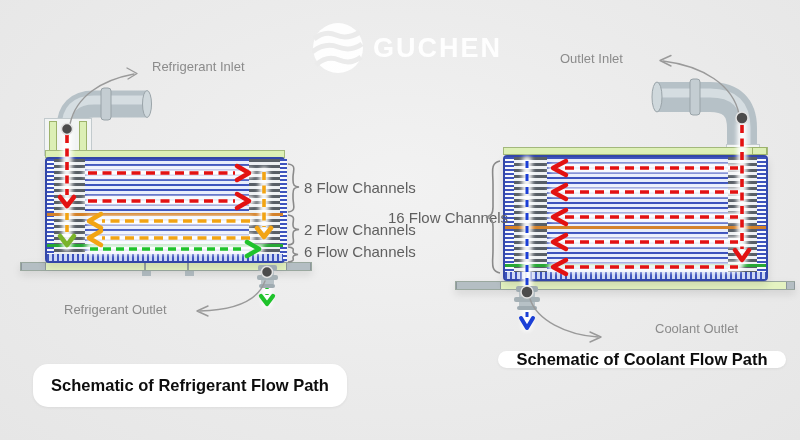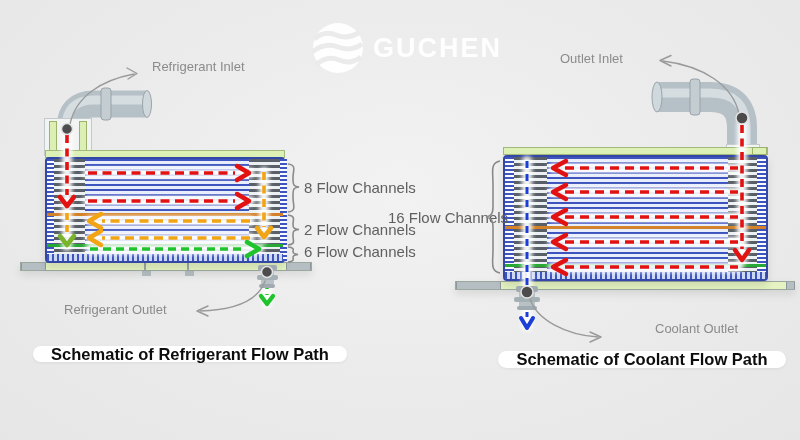--- a/index.html
+++ b/index.html
@@ -118,21 +118,21 @@
   <div class="anno" style="left:152px;top:59px;">Refrigerant Inlet</div>
   <div class="anno" style="left:64px;top:302px;">Refrigerant Outlet</div>
   <div class="anno" style="left:560px;top:51px;">Outlet Inlet</div>
   <div class="anno" style="left:620px;top:321px;margin-left:35px;">Coolant Outlet</div>
 
   <div class="chan" style="left:304px;top:179px;">8 Flow Channels</div>
   <div class="chan" style="left:304px;top:221px;">2 Flow Channels</div>
   <div class="chan" style="left:304px;top:243px;">6 Flow Channels</div>
   <div class="chan" style="left:388px;top:209px;">16 Flow Channels</div>
 
-  <div class="caption" style="left:33px;top:346px;width:314px;height:16px;">
+  <div class="caption" style="left:33px;top:364px;width:314px;height:43px;">
     <span>Schematic of Refrigerant Flow Path</span>
   </div>
   <div class="caption" style="left:498px;top:351px;width:288px;height:17px;">
     <span>Schematic of Coolant Flow Path</span>
   </div>
 
   <svg class="overlay" width="800" height="440">
     <defs>
       <filter id="glow" x="-60%" y="-60%" width="220%" height="220%">
         <feGaussianBlur stdDeviation="2.1"></feGaussianBlur>

